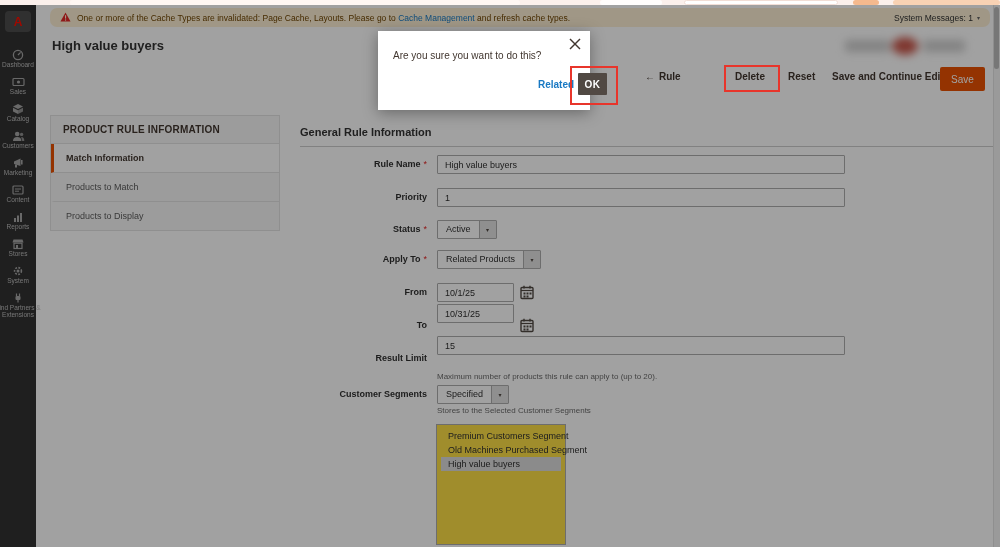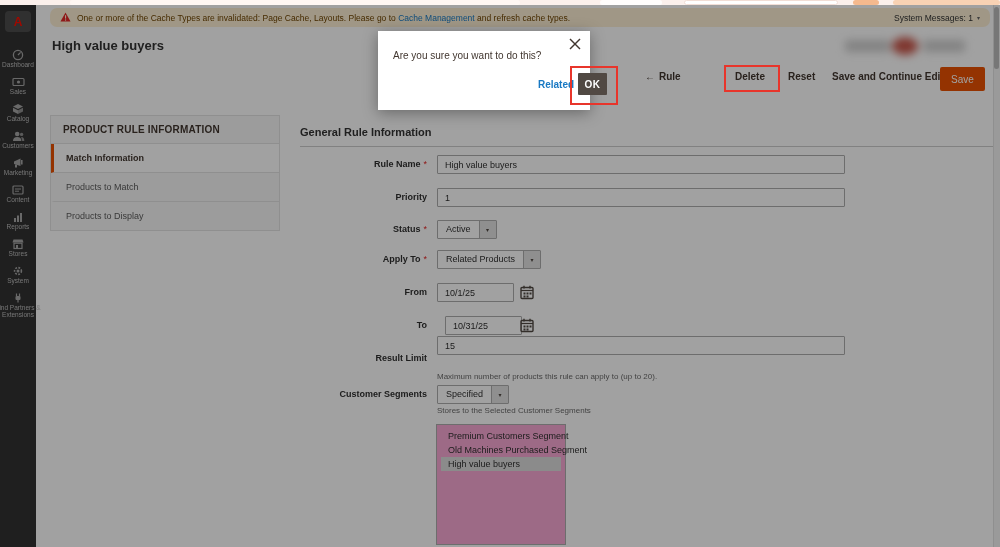--- a/index.html
+++ b/index.html
@@ -65,21 +65,21 @@
   .tin.wide { width:408px; }
   .tin.date { width:77px; }
   .sel { position:absolute; left:437px; height:19px; border:1px solid #adadad; border-radius:1px; background:#fff;
          display:flex; align-items:stretch; z-index:8; cursor:pointer; }
   .sel .sel-val { font-size:9px; color:#303030; line-height:17px; padding:0 8px; white-space:nowrap; }
   .sel .sel-arr { width:17px; background:#e3e3e3; border-left:1px solid #adadad; display:flex; align-items:center; justify-content:center;
                   font-size:6px; color:#514943; }
   .cal-btn { position:absolute; left:520px; width:14px; height:15px; z-index:8; cursor:pointer; }
 
   
-  .listbox { position:absolute; left:436px; top:424px; width:130px; height:121px; background:#f9a8d4; border:1px solid #adadad; z-index:8; padding-top:4px; }
+  .listbox { position:absolute; left:436px; top:424px; width:130px; height:121px; background:#fde047; border:1px solid #adadad; z-index:8; padding-top:4px; }
   .opt { margin:0 4px; padding:2px 7px; font-size:9px; color:#303030; white-space:nowrap; cursor:pointer; }
   .opt.selected { background:#dcdcdc; }
 
   
   .scrollbar { position:absolute; right:0; top:5px; width:7px; height:542px; background:#f4f4f4; border-left:1px solid #e2e2e2; z-index:9; }
   .scroll-thumb { position:absolute; right:1px; top:2px; width:5px; height:62px; background:#bdbdbd; border-radius:3px; }
 
   
   .overlay { position:absolute; left:0; top:5px; width:1000px; height:542px; background:rgba(0,0,0,0.37); z-index:50; }
 
@@ -261,21 +261,21 @@
         <line x1="1" y1="5.5" x2="13" y2="5.5" stroke="#514943" stroke-width="1.2"></line>
         <rect x="3.5" y="7.5" width="2" height="2" fill="#514943"></rect>
         <rect x="6.5" y="7.5" width="2" height="2" fill="#514943"></rect>
         <rect x="9.5" y="7.5" width="2" height="2" fill="#514943"></rect>
         <rect x="3.5" y="10.5" width="2" height="2" fill="#514943"></rect>
         <rect x="6.5" y="10.5" width="2" height="2" fill="#514943"></rect>
       </svg>
   </span>
 
   <div class="flabel" style="top:316px"><span>To</span></div>
-  <input class="tin date" style="top: 316px; margin-left: 8px;" value="10/31/25">
+  <input class="tin date" style="top: 304px;" value="10/31/25">
   <span class="cal-btn" style="top:318px">
     <svg width="14" height="15" viewBox="0 0 14 15">
         <rect x="1" y="2.5" width="12" height="11" rx="1" fill="none" stroke="#514943" stroke-width="1.4"></rect>
         <line x1="4" y1="0.8" x2="4" y2="3.5" stroke="#514943" stroke-width="1.4"></line>
         <line x1="10" y1="0.8" x2="10" y2="3.5" stroke="#514943" stroke-width="1.4"></line>
         <line x1="1" y1="5.5" x2="13" y2="5.5" stroke="#514943" stroke-width="1.2"></line>
         <rect x="3.5" y="7.5" width="2" height="2" fill="#514943"></rect>
         <rect x="6.5" y="7.5" width="2" height="2" fill="#514943"></rect>
         <rect x="9.5" y="7.5" width="2" height="2" fill="#514943"></rect>
         <rect x="3.5" y="10.5" width="2" height="2" fill="#514943"></rect>

